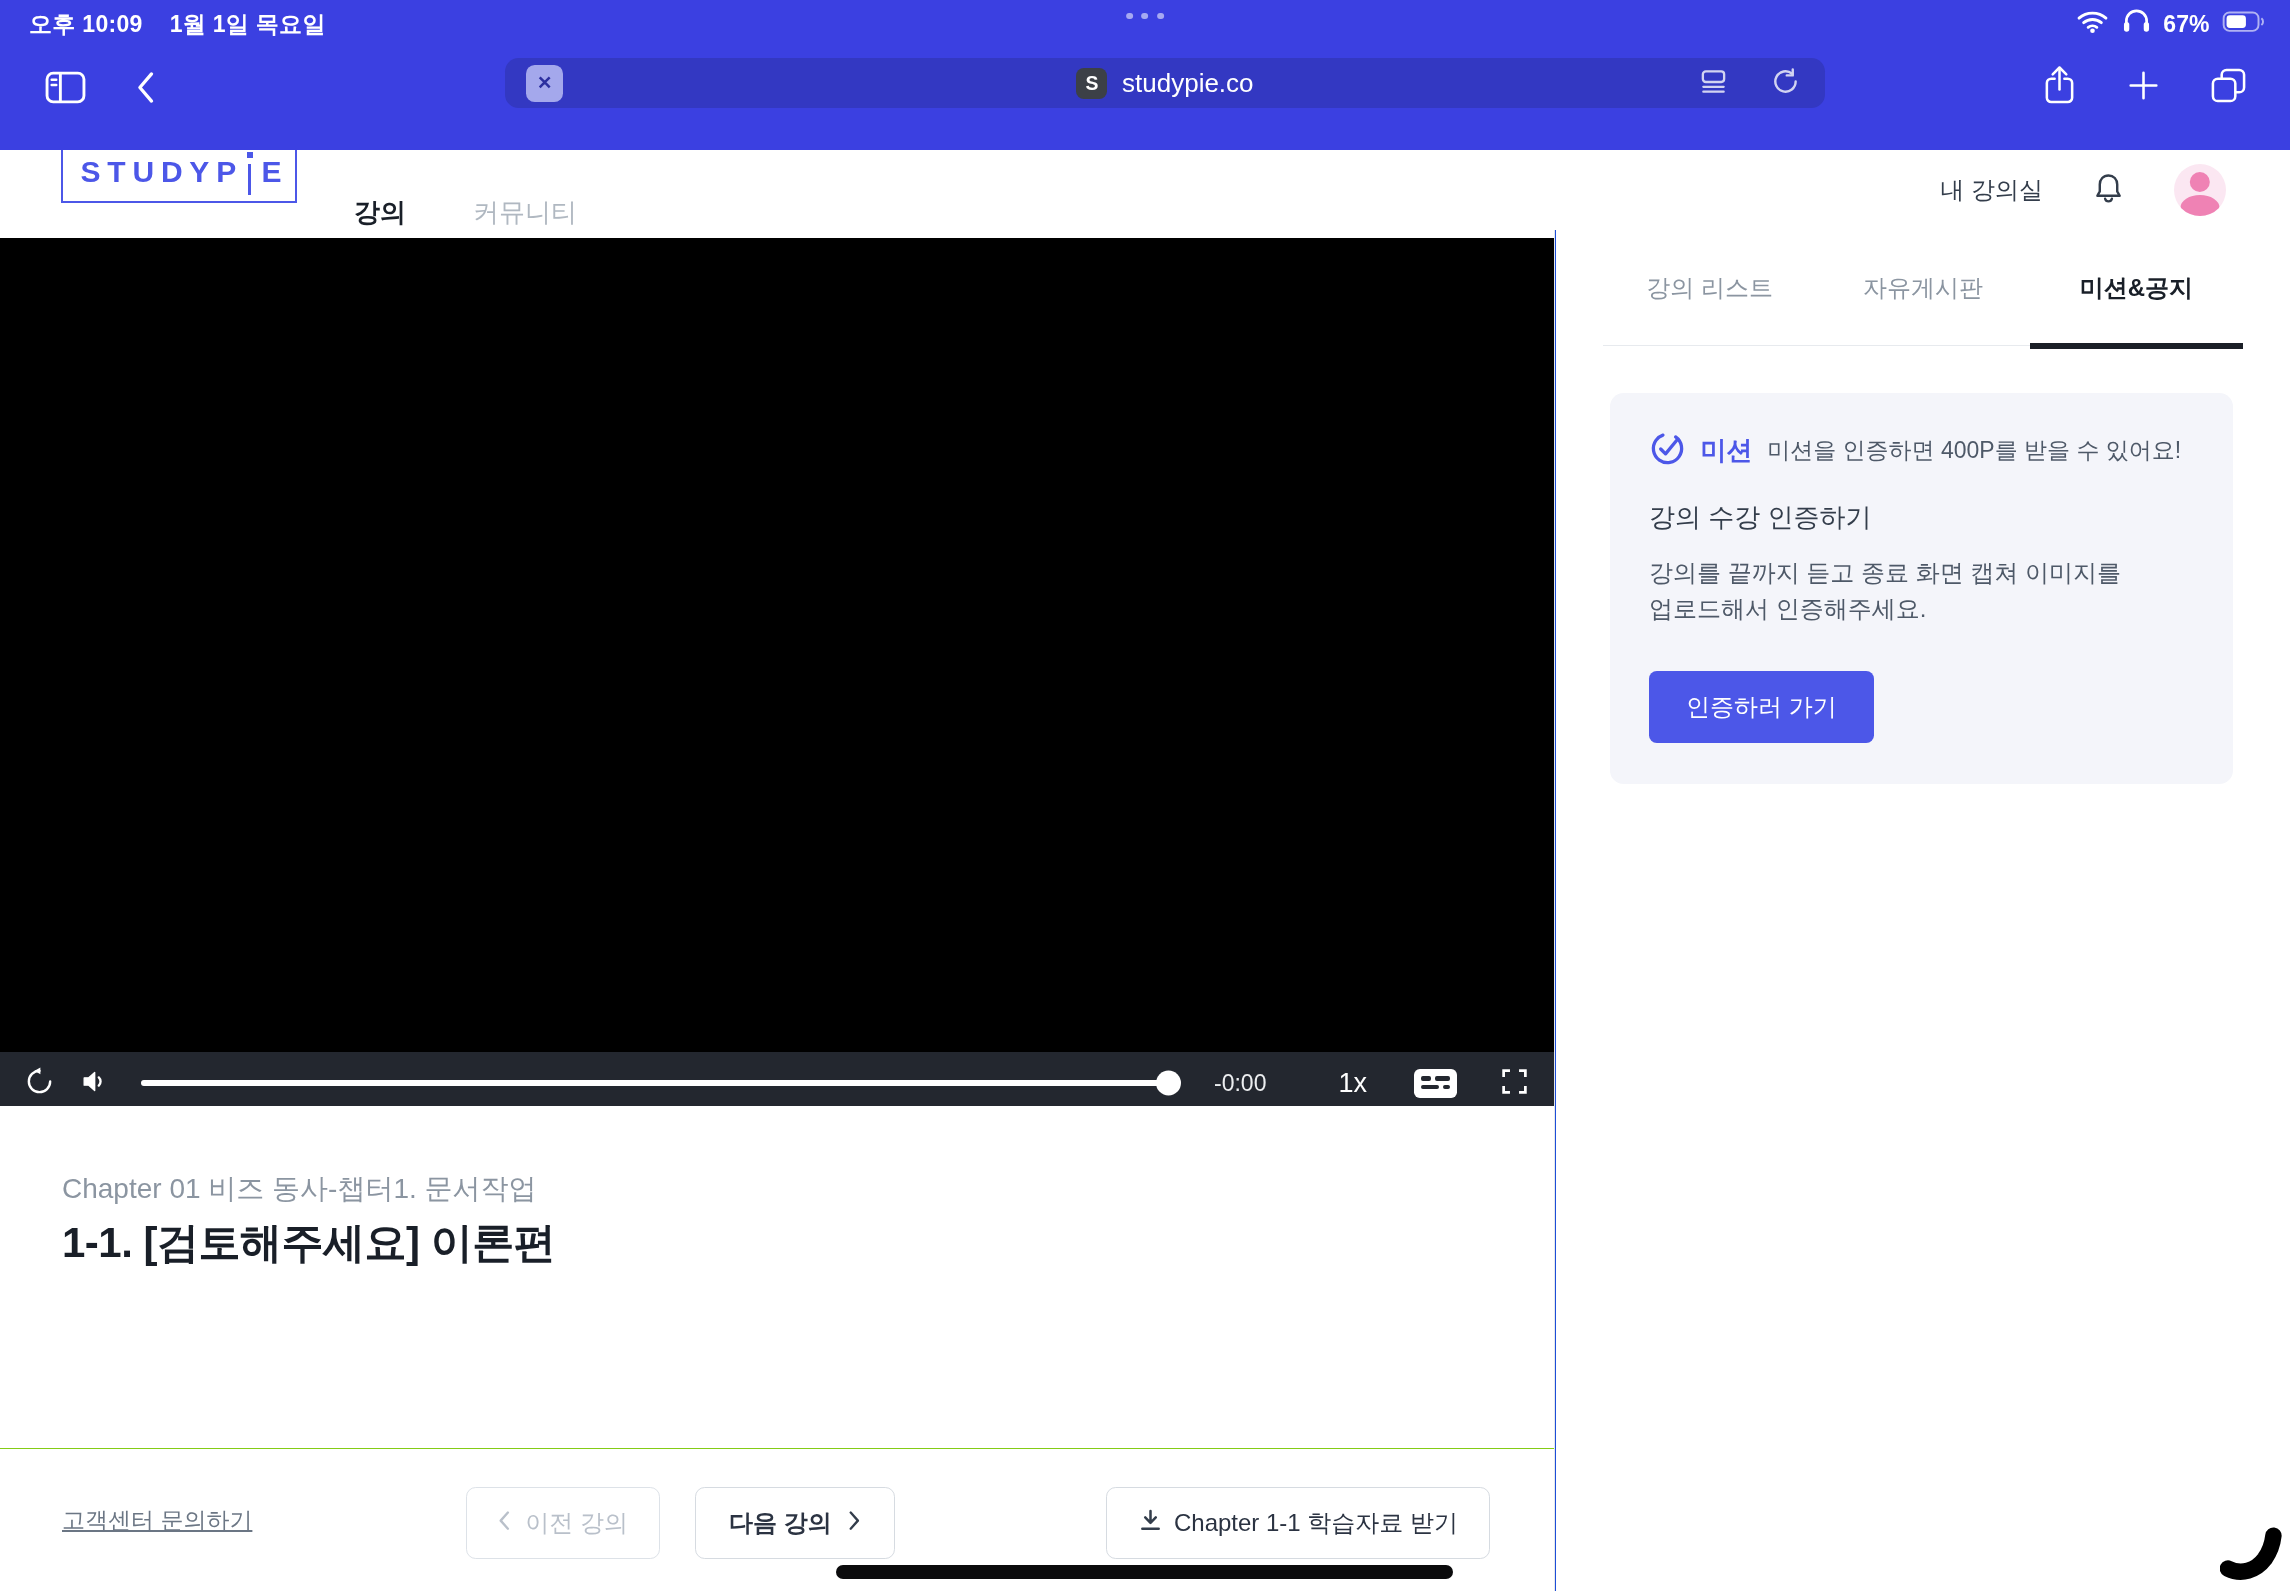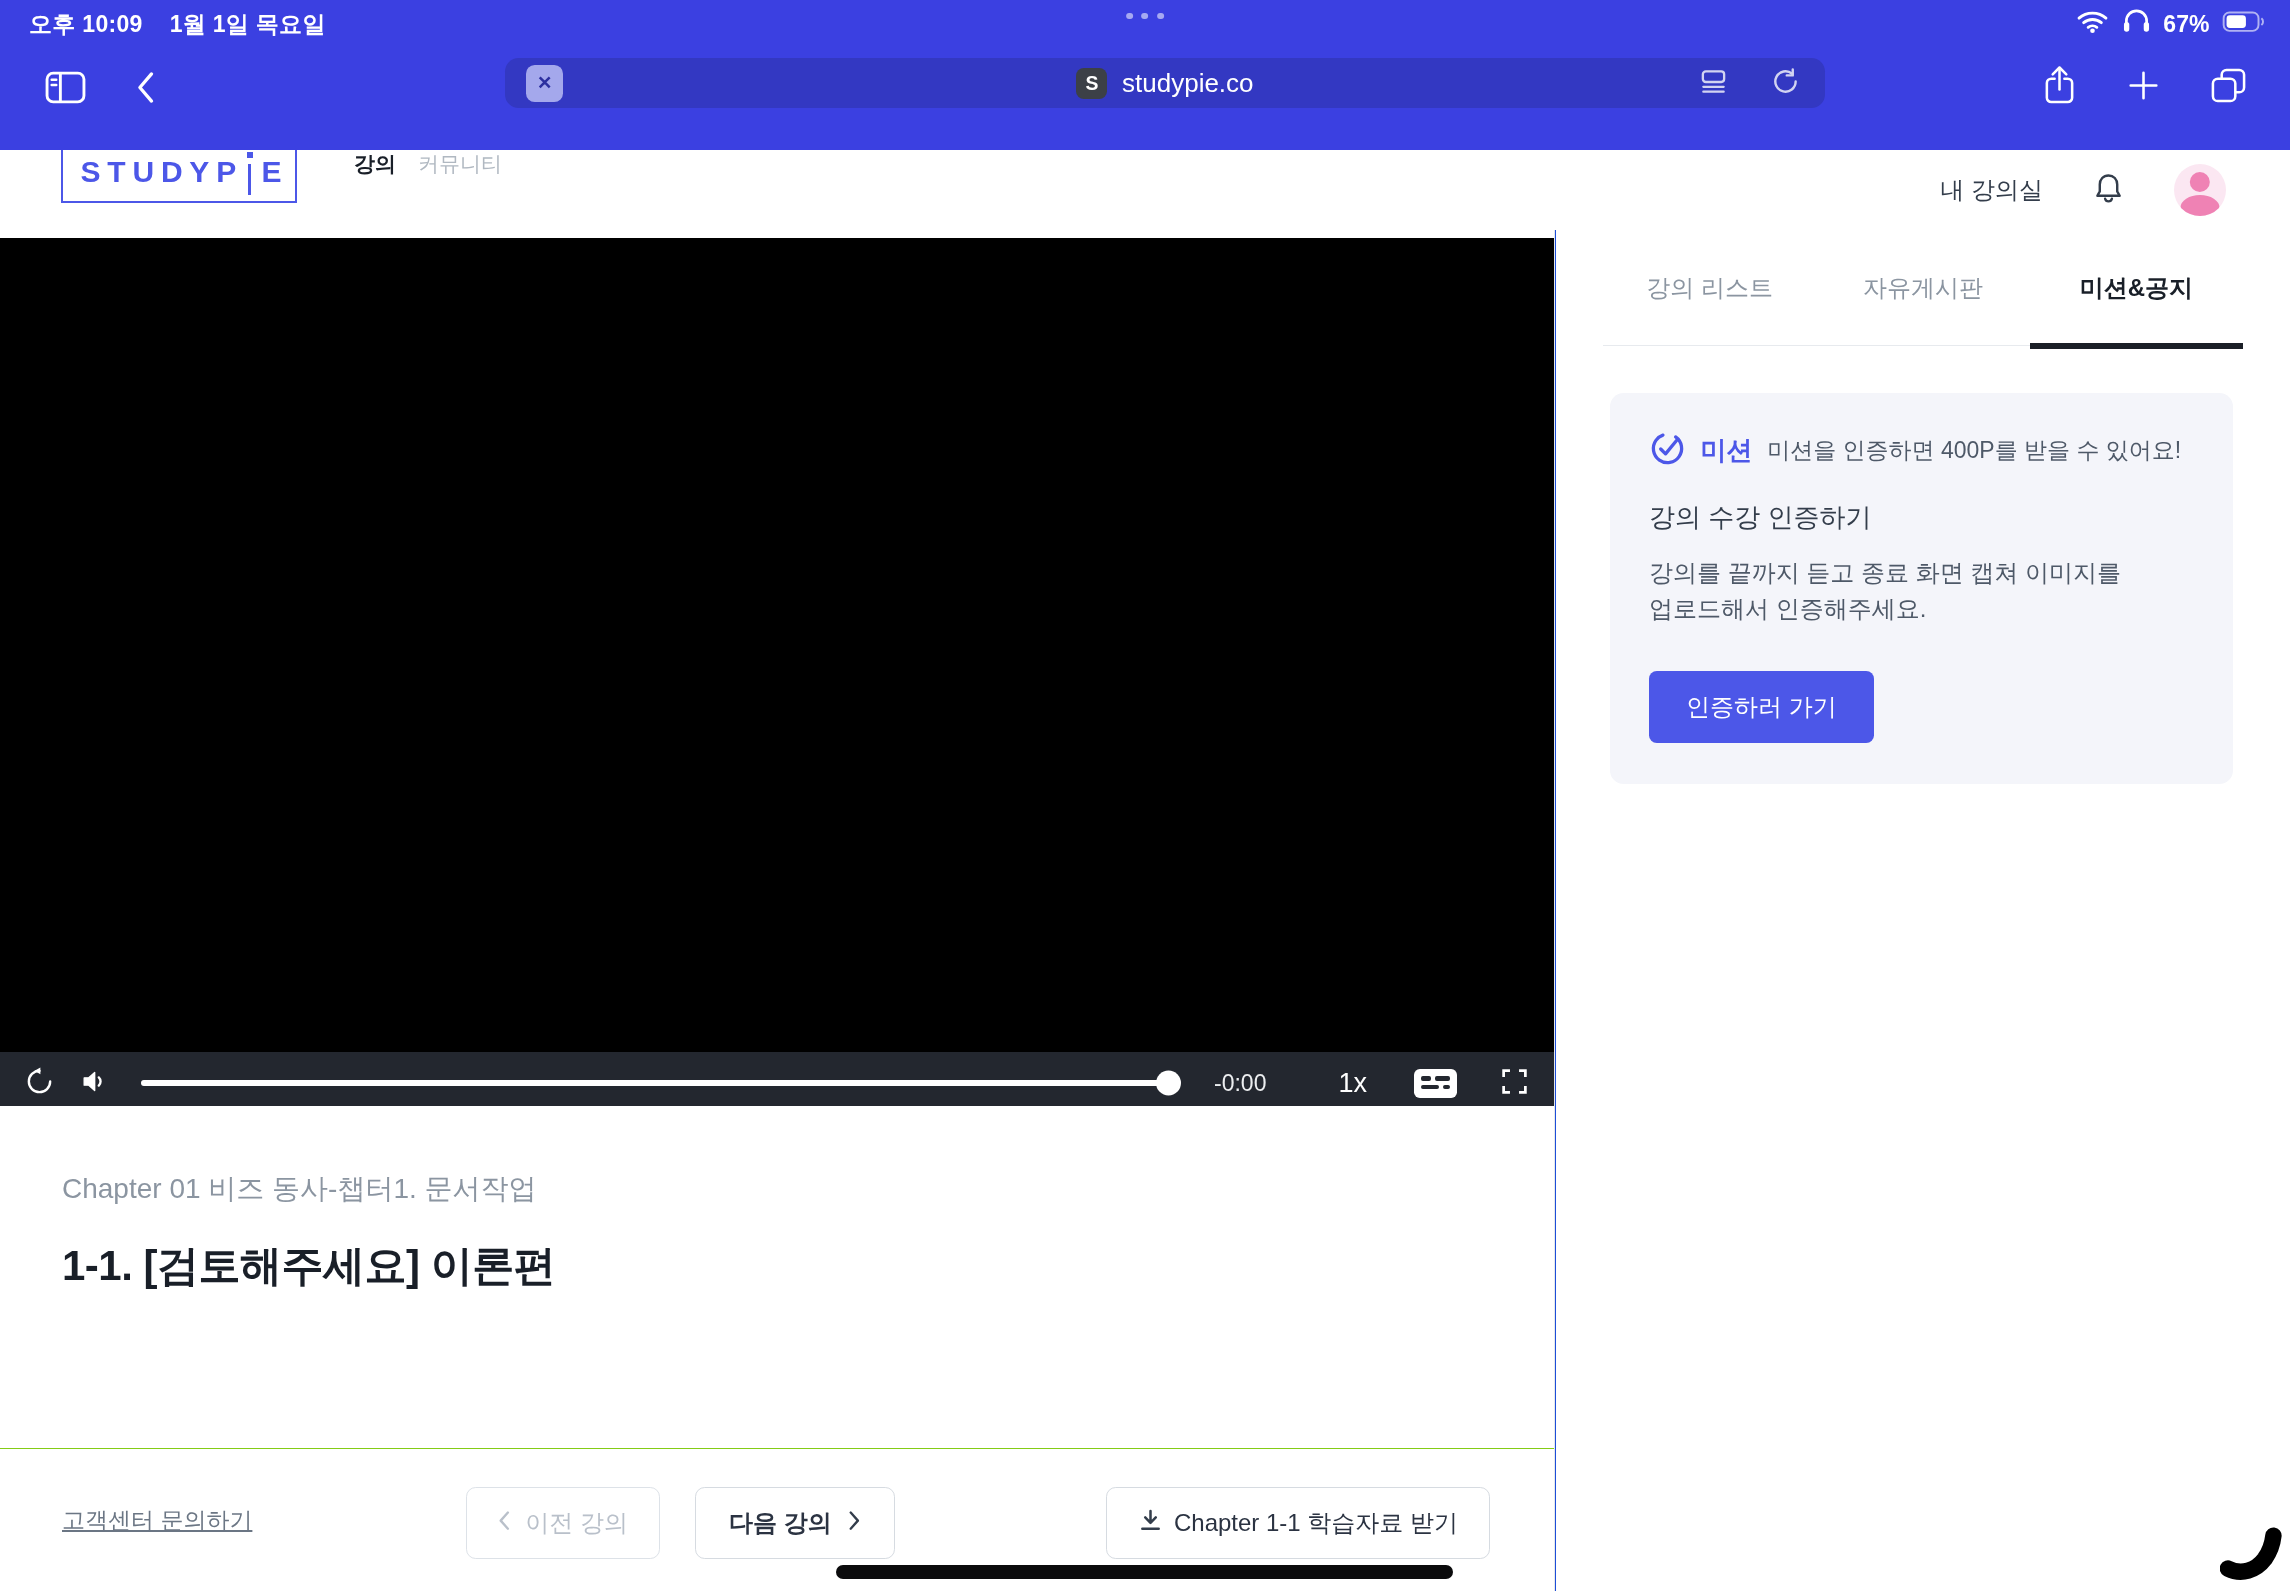--- a/index.html
+++ b/index.html
@@ -21,21 +21,21 @@
   .favicon { width:31px; height:31px; border-radius:7.8px; background:#3c4047; display:flex; align-items:center; justify-content:center; font-size:19.4px; font-weight:700; color:#fff; }
   .url-right { position:absolute; right:25px; top:0; height:100%; display:flex; align-items:center; gap:43px; opacity:.78; }
   .tb-right { position:absolute; right:43px; top:64px; display:flex; align-items:center; gap:50px; }
   
   .site-header { position:absolute; top:150px; left:0; width:100%; height:80px; background:#fff; overflow:hidden; }
   .logo { position:absolute; left:61px; top:-8.7px; height:62px; border:2.9px solid #4c57e8; display:flex; align-items:center; padding:0 13.6px 0 17.5px; color:#4c57e8; font-weight:800; font-size:30px; letter-spacing:6.8px; }
   .logo-i { position:relative; width:7.8px; align-self:stretch; margin:0 8.7px 0 1.9px; }
   .logo-i .dot { position:absolute; top:8.7px; left:1.9px; width:5.8px; height:5.8px; background:#4c57e8; }
   .logo-i .bar { position:absolute; top:20.4px; bottom:6.8px; left:3.4px; width:2.9px; background:#4c57e8; }
   .logo-tail { letter-spacing:0; }
-  .nav { position:absolute; left:354px; top:0; height:100%; display:flex; align-items:flex-start; gap:22px; font-size:21px; }
+  .nav { position:absolute; left:354px; top:0; height:100%; display:flex; align-items:flex-end; gap:67px; font-size:26px; }
   .nav-lecture { color:#191f28; font-weight:700; }
   .nav-community { color:#b0b8c1; font-weight:500; }
   .header-right { position:absolute; right:64px; top:0; height:100%; display:flex; align-items:center; gap:50px; }
   .my-class { font-size:24px; color:#333d4b; }
   .avatar { width:52px; height:52px; border-radius:50%; background:#fbe7f2; position:relative; overflow:hidden; }
   .avatar .head { position:absolute; left:50%; top:7.8px; transform:translateX(-50%); width:20.4px; height:20.4px; border-radius:50%; background:#ef82b4; }
   .avatar .bod  { position:absolute; left:50%; top:31px; transform:translateX(-50%); width:39px; height:25px; border-radius:50%; background:#ef82b4; }
   
   .main { position:absolute; top:230px; left:0; width:1555px; bottom:0; border-right:1px solid #e5e8eb; background:#fff; }
   .video { position:absolute; top:8px; left:0; width:100%; height:876px; background:#000; }
@@ -47,21 +47,21 @@
   .speed { font-size:27px; color:#fff; margin-left:72px; font-weight:500; }
   .cc { margin-left:47px; position:relative; width:43px; height:29px; background:#fff; border-radius:5.8px; }
   .cc i { position:absolute; height:4.4px; border-radius:1.9px; background:#23272f; }
   .cc .l1a { left:6.8px;  top:7.8px;  width:10.7px; }
   .cc .l1b { left:21.3px; top:7.8px;  width:14.6px; }
   .cc .l2a { left:6.8px;  top:16.5px; width:18.4px; }
   .cc .l2b { left:29px; top:16.5px; width:6.8px; }
   .fs { margin-left:43px; }
   .lesson-info { position:absolute; top:876px; left:0; right:0; height:342px; background:#fff; padding:64px 0 0 62px; }
   .chapter { font-size:28px; color:#8b95a1; }
-  .lesson-title { margin-top:30px; font-size:42px; font-weight:800; color:#191f28; letter-spacing:-0.5px; }
+  .lesson-title { margin-top:7px; font-size:42px; font-weight:800; color:#191f28; letter-spacing:-0.5px; }
   .footerbar { position:absolute; left:0; right:0; top:1218px; height:144px; border-top:1px solid #84cc16; background:#fff; }
   .support { position:absolute; left:62px; top:56px; font-size:23px; color:#6b7684; text-decoration:underline; cursor:pointer; }
   .btn { position:absolute; top:38px; height:72px; border:1.9px solid #dde2e8; border-radius:9.7px; background:#fff; display:flex; align-items:center; justify-content:center; font-size:24px; }
   .btn-prev { left:466px; width:194px; color:#b9c0ca; gap:14.6px; }
   .btn-next { left:695px; width:200px; color:#2b3342; font-weight:600; gap:16.5px; border-color:#d6dbe1; }
   .btn-dl   { left:1106px; width:384px; color:#2b3342; gap:11px; border-color:#d6dbe1; font-weight:500; }
   
   .sidebar { position:absolute; top:230px; left:1556px; right:0; bottom:0; background:#fff; }
   .tabs { position:absolute; top:0; left:47px; right:47px; height:116px; display:flex; border-bottom:1.9px solid #e7eaee; }
   .tab { flex:1; display:flex; align-items:center; justify-content:center; font-size:24px; color:#8b95a1; position:relative; cursor:pointer; }

